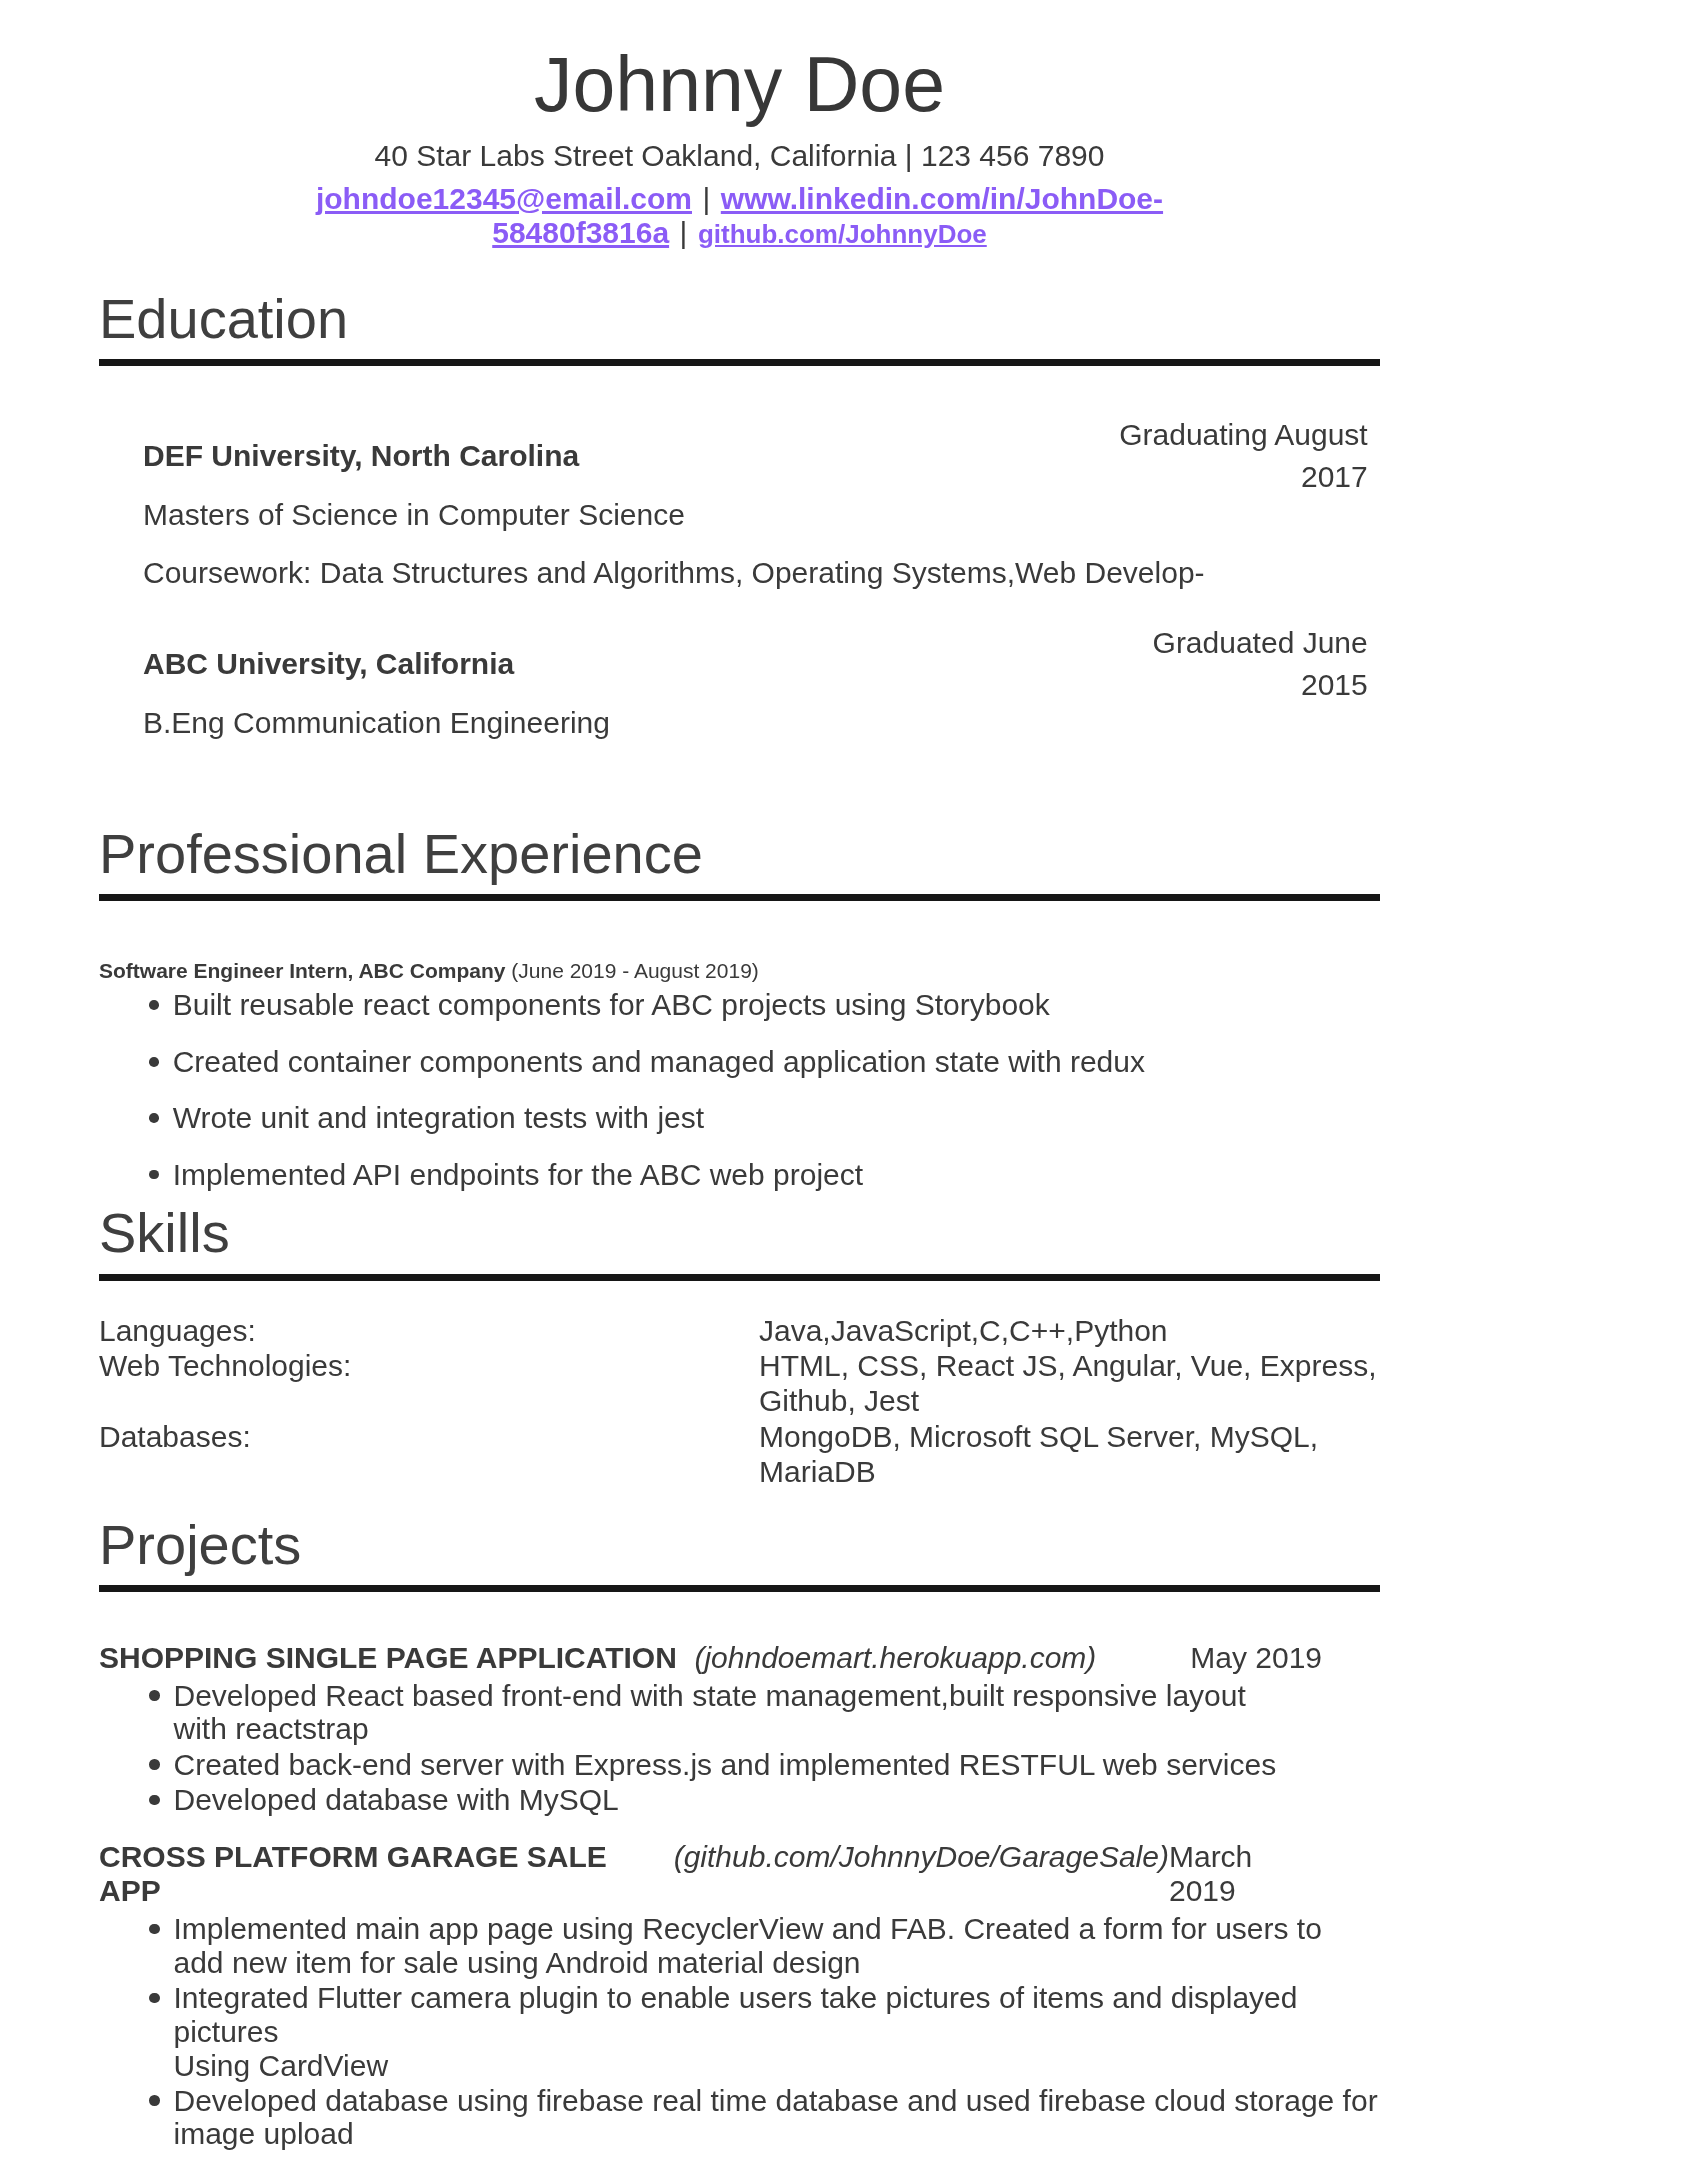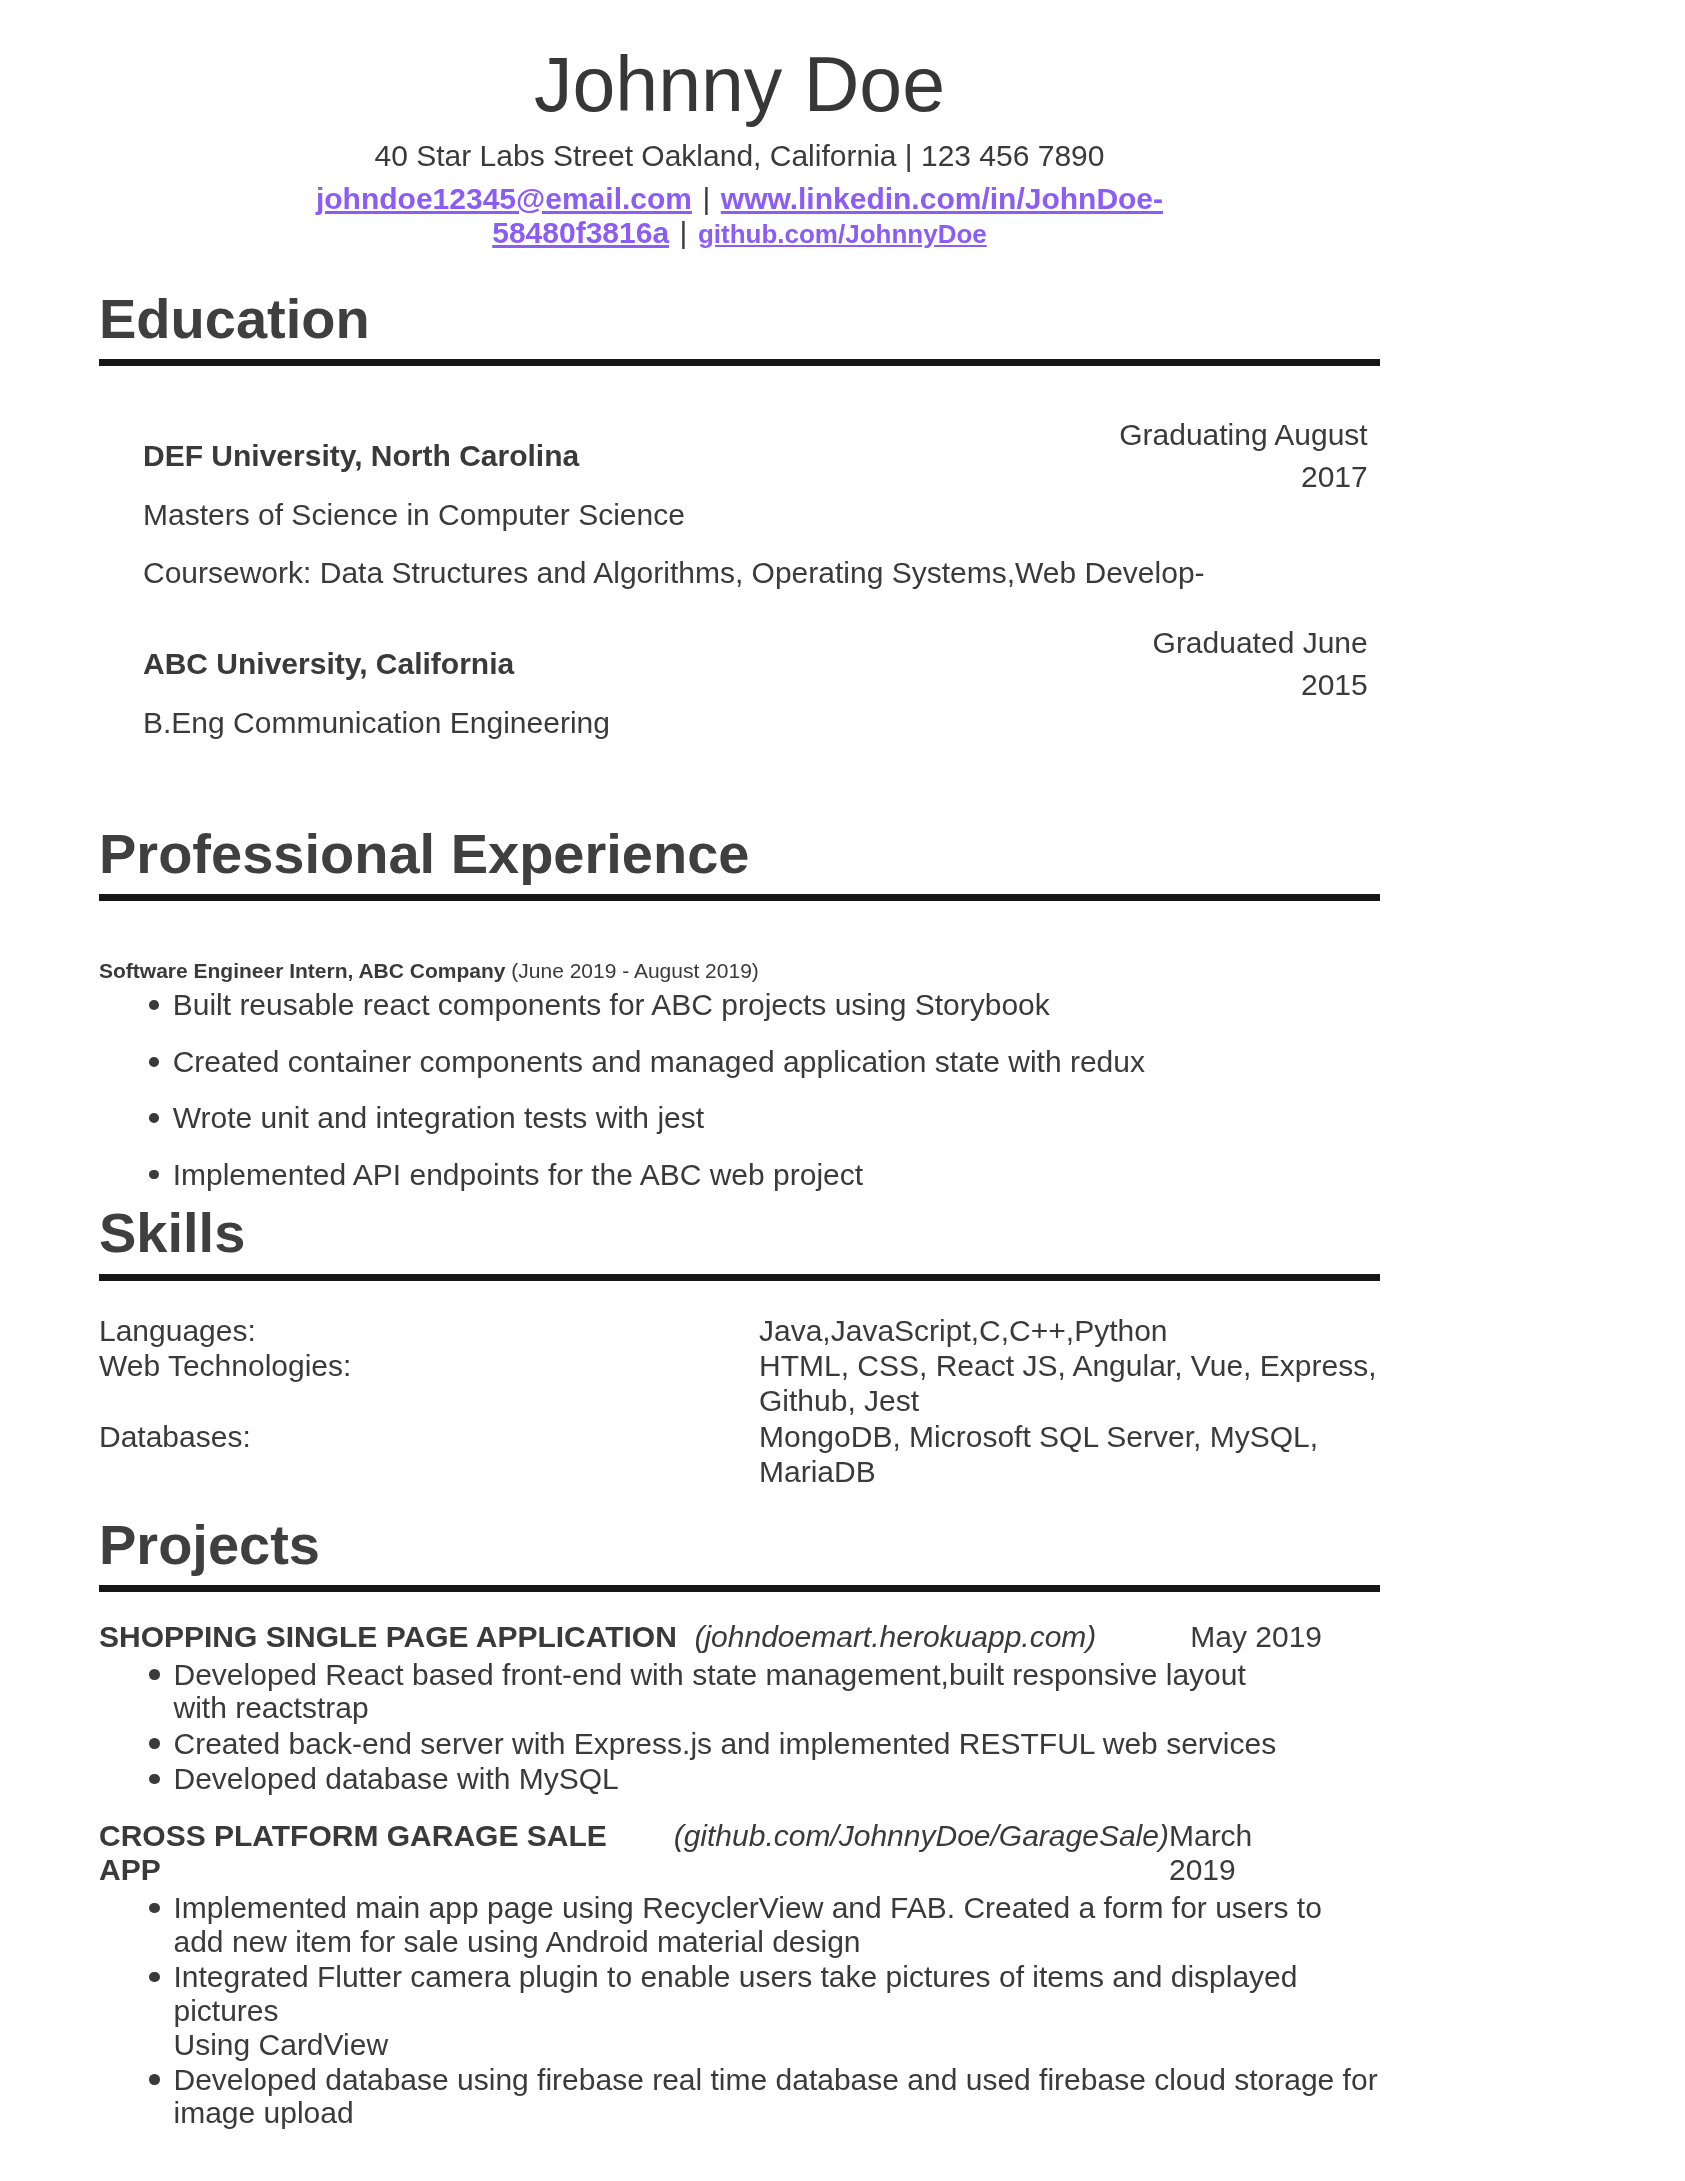--- a/index.html
+++ b/index.html
@@ -18,21 +18,21 @@
   .resume-header { text-align: center; }
   .candidate-name { font-size: 77px; line-height: 1.05; font-weight: 400; color: #373737; }
   .address-line { font-size: 30px; margin-top: 14px; color: #3a3a3a; }
   .contact-line { font-size: 30px; margin-top: 8.8px; color: #3a3a3a; }
   .contact-line .sep { color: #3a3a3a; margin: 0 10.5px; }
   a.link { color: #8b5cf6; text-decoration: underline; cursor: pointer; font-weight: bold; }
   a.link.small { font-size: 26px; }
 
   
   .section-head { margin-top: 0; }
-  .section-title { font-size: 56px; line-height: 1.05; font-weight: 700; color: #3f3f3f; }
+  .section-title { font-size: 56px; line-height: 1.05; font-weight: 400; color: #3f3f3f; }
   .section-rule { height: 7px; background: #161616; margin-top: 10.5px; }
 
   
   .edu-entry { position: relative; padding-left: 44px; font-size: 30px; }
   .edu-dates {
     position: absolute; top: 8px; right: 12.3px;
     text-align: right; line-height: 1.4; font-size: 30px;
   }
   .edu-school { font-weight: 700; padding-top: 33px; line-height: 1.15; }
   .edu-degree { margin-top: 24.6px; line-height: 1.15; }
@@ -72,21 +72,21 @@
   }
   .pbullet .lines .line { display: block; }
 
   
   .sec-education { margin-top: 40px; }
   .edu-entry-1 { margin-top: 40px; }
   .edu-entry-2 { margin-top: 24px; }
   .sec-experience { margin-top: 84px; }
   .sec-skills { margin-top: 12.3px; }
   .sec-projects { margin-top: 26px; }
-  .proj-entry-1 { margin-top: 28px; }
+  .proj-entry-1 { margin-top: 49px; }
   .proj-entry-2 { margin-top: 23px; }
 </style>
 </head>
 <body>
 
 <div class="page">
 
   <div class="resume-header">
     <div class="candidate-name">Johnny Doe</div>
     <div class="address-line">40 Star Labs Street Oakland, California | 123 456 7890</div>

